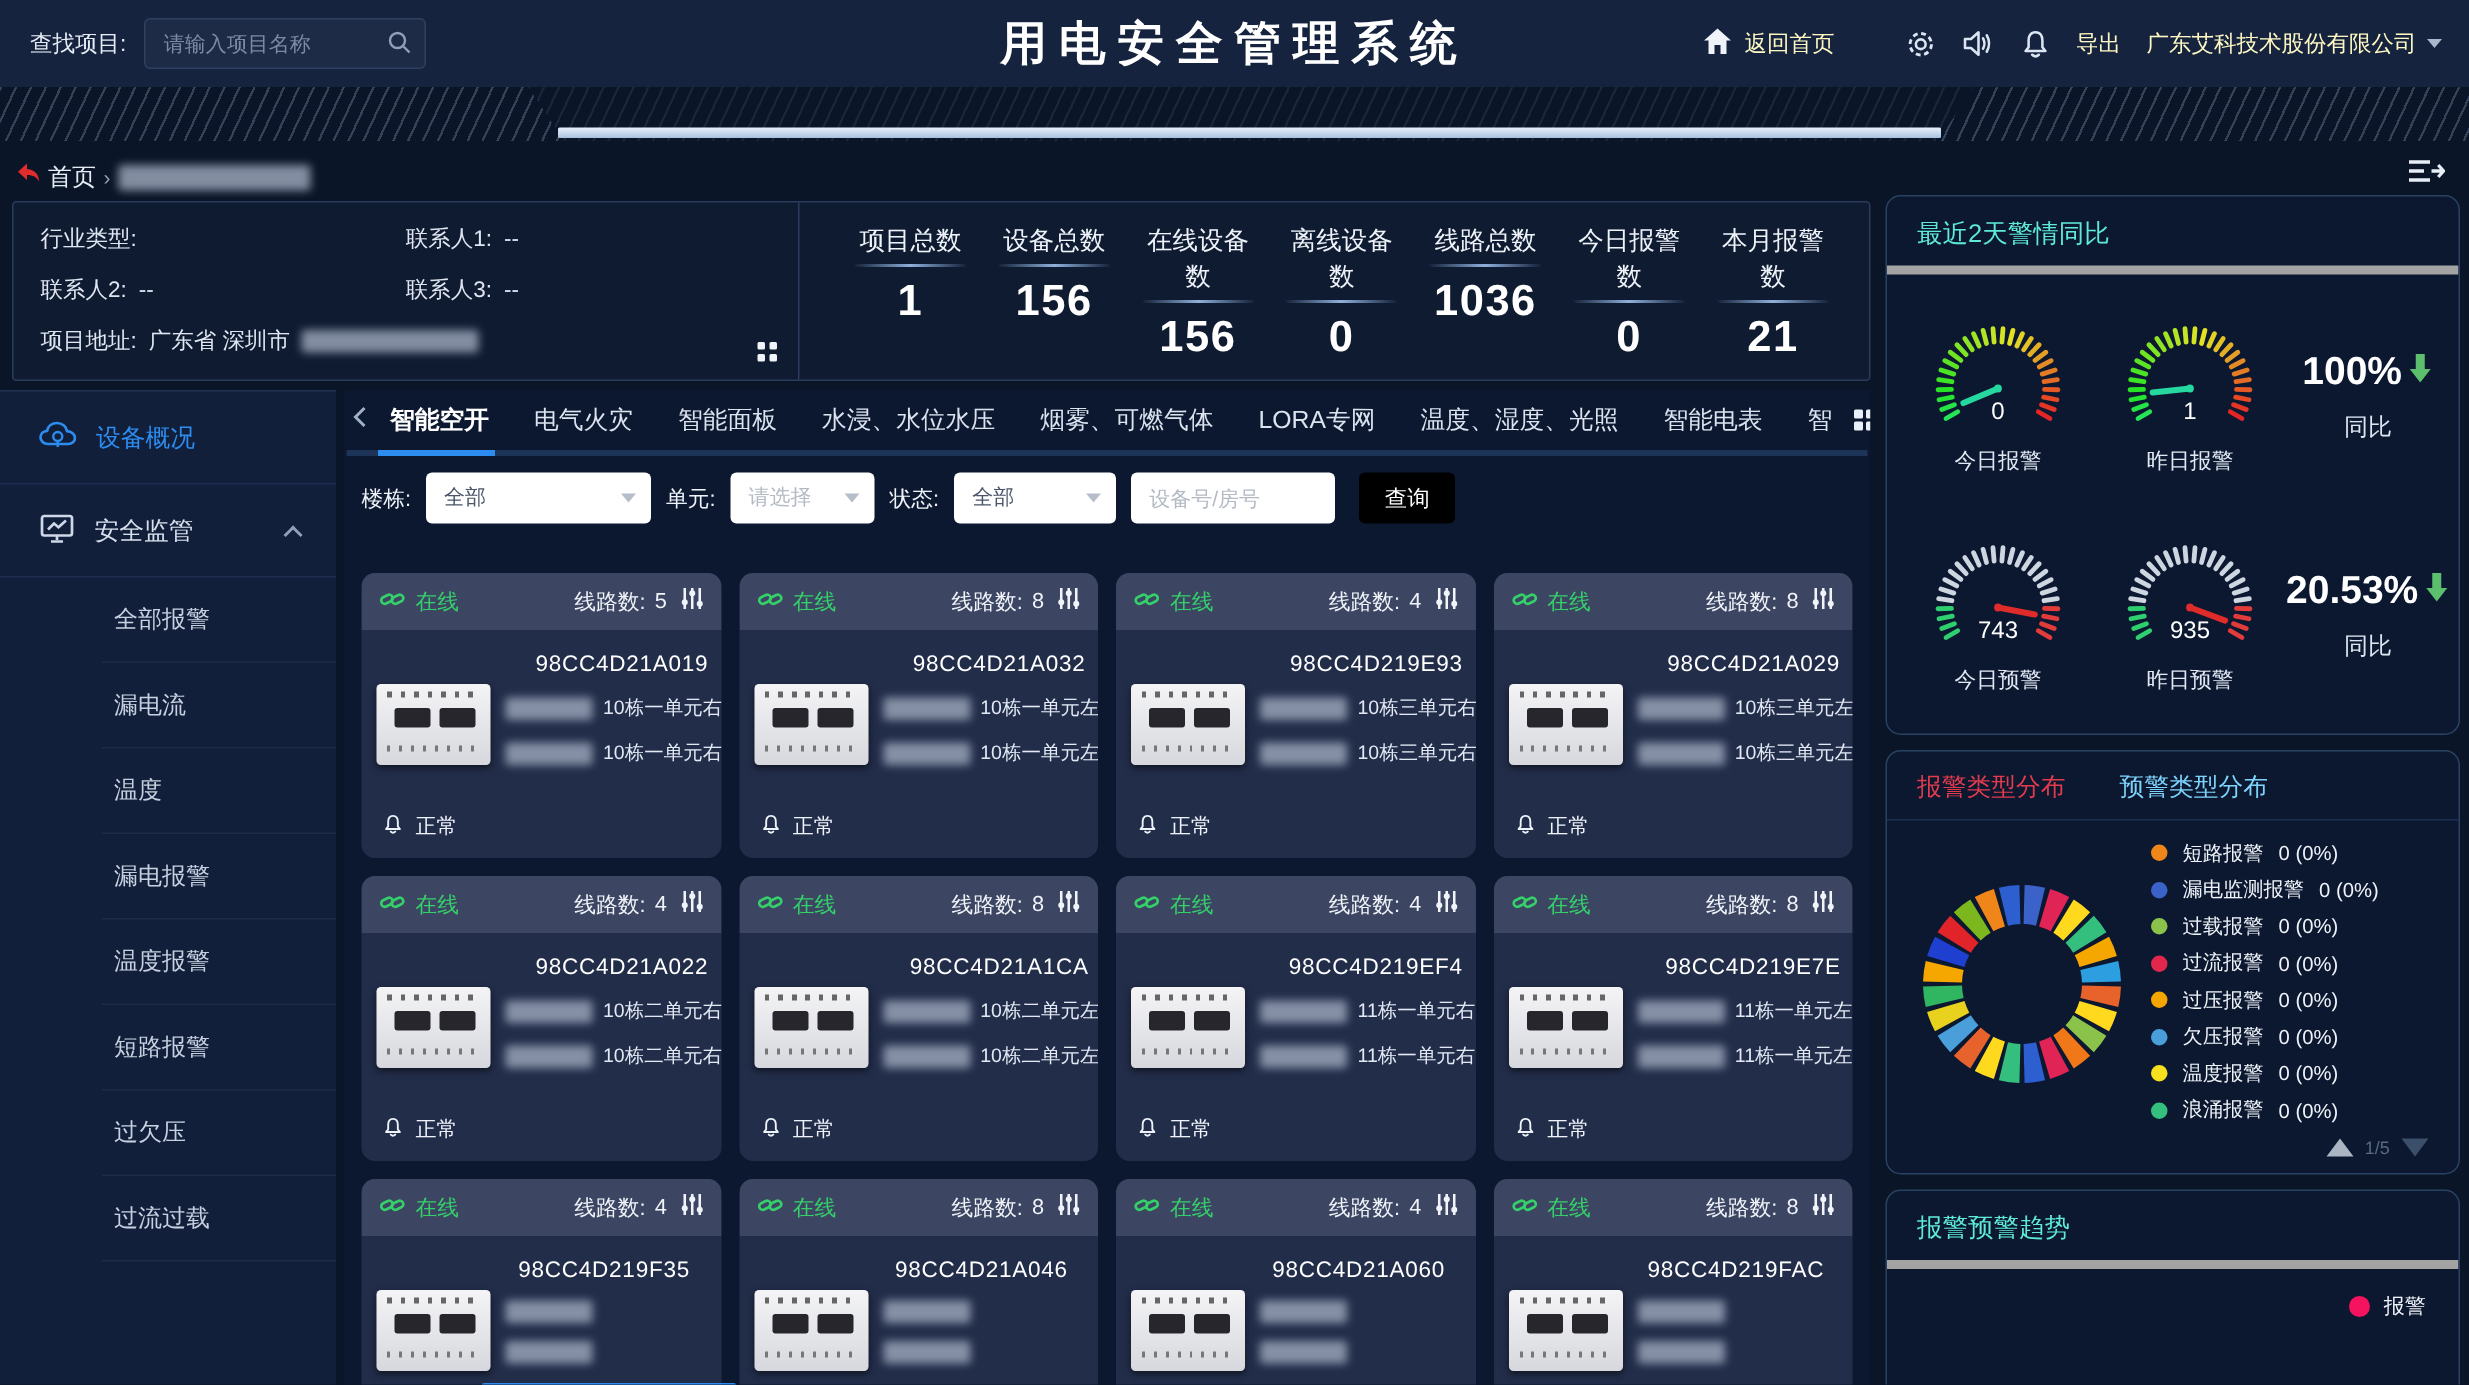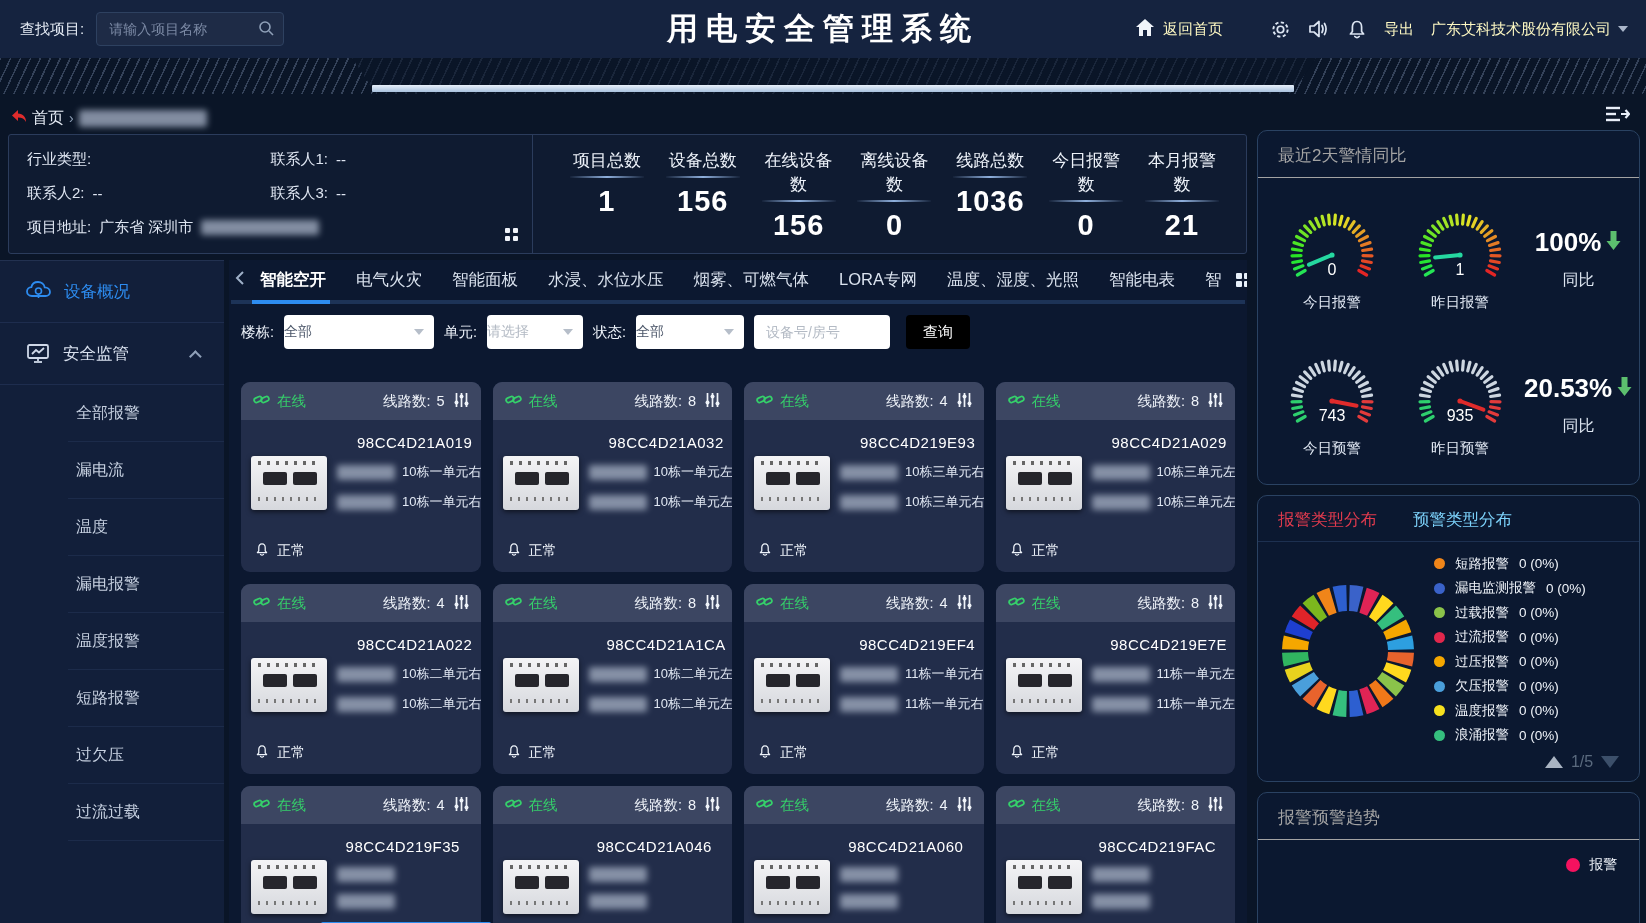--- a/index.html
+++ b/index.html
@@ -70,21 +70,21 @@
   .main { flex:1; margin-left:5px; background:#0c1830; position:relative; overflow:hidden; }
   .tabs-row { display:flex; align-items:center; height:40px; padding:0 10px 0 6px; gap:0; }
   .tab { padding:0 15px; font-size:16.5px; color:#dbe3ef; white-space:nowrap; cursor:pointer; }
   .tab.active { color:#fff; font-weight:bold; }
   .tab-grid-icon { width:14px; height:14px; display:grid; grid-template-columns:6px 6px; grid-template-rows:6px 6px; gap:2px; cursor:pointer; flex-shrink:0; }
   .tab-grid-icon i { background:#e8f0fa; border-radius:1px; }
   .tabs-track { height:4px; background:#1d3357; position:relative; margin:0 2px; }
   .tabs-track-active { position:absolute; left:21px; top:0; width:78px; height:4px; background:#2d8cf0; }
   .filter-row { display:flex; align-items:center; gap:10px; height:56px; padding-left:12px; font-size:14.5px; }
   .filter-label { color:#eef3fa; }
-  .select { background:#fff; color:#4a5568; border-radius:4px; height:34px; display:flex; align-items:center; padding:0 10px 0 0; font-size:14px; cursor:pointer; justify-content:space-between; }
+  .select { background:#fff; color:#4a5568; border-radius:4px; height:34px; display:flex; align-items:center; padding:0 10px 0 12px; font-size:14px; cursor:pointer; justify-content:space-between; }
   .select .sel-caret { width:0; height:0; border-left:5px solid transparent; border-right:5px solid transparent; border-top:6px solid #b6bec9; margin-left:10px; }
   .select.placeholder { color:#b3bac4; }
   .w-b { width:150px; } .w-u { width:96px; } .w-s { width:108px; }
   .dev-input { width:136px; height:34px; background:#fff; border:none; border-radius:4px; padding:0 12px; font-size:14px; color:#4a5568; outline:none; font-family:"Liberation Sans", sans-serif; }
   .dev-input::placeholder { color:#b3bac4; }
   .query-btn { width:64px; height:34px; background:#000000; color:#fff; border:none; border-radius:4px; font-size:15px; cursor:pointer; margin-left:6px; font-family:"Liberation Sans", sans-serif; }
   .cards { display:grid; grid-template-columns:repeat(4, 1fr); gap:12px; padding:22px 12px 0 12px; grid-auto-rows:190px; }
   .card { background:#222d4a; border-radius:9px; overflow:hidden; display:flex; flex-direction:column; }
   .card-head { height:38px; background:#3c4662; display:flex; align-items:center; padding:0 12px; flex-shrink:0; }
   .online { display:flex; align-items:center; gap:7px; color:#35d06a; font-size:14.5px; }
@@ -98,37 +98,37 @@
   .card-info { flex:1; margin-left:10px; }
   .dev-id { text-align:center; font-size:15px; color:#fff; margin-top:4px; letter-spacing:0.5px; }
   .loc-row { display:flex; align-items:center; gap:7px; margin-top:12px; }
   .loc-row .blur { width:58px; height:15px; flex-shrink:0; }
   .loc-text { font-size:13px; color:#e2e9f4; white-space:nowrap; }
   .card-foot { display:flex; align-items:center; gap:8px; padding:0 14px 12px; font-size:14px; color:#eef3fa; flex-shrink:0; }
   .hscroll { position:absolute; bottom:0; left:92px; width:170px; height:5px; background:#2d8cf0; border-radius:2px; }
   
   .collapse-row { height:28px; display:flex; justify-content:flex-end; align-items:center; padding-right:10px; }
   .panel { background:#0b1830; border:1px solid #2a4262; border-radius:10px; margin-bottom:10px; overflow:hidden; }
-  .panel-title { padding:13px 20px 10px; font-size:17px; color:#a3a3a3; border-bottom:1px solid #a3a3a3; }
+  .panel-title { padding:13px 20px 10px; font-size:17px; color:#5eead4; border-bottom:6px solid #a3a3a3; }
   .gauge-rows { padding:8px 6px 6px 10px; }
   .gauge-row { display:flex; align-items:center; height:146px; }
   .gauge-block { width:128px; text-align:center; }
   .gauge-label { font-size:14.5px; color:#e2e9f4; margin-top:-4px; }
   .pct-block { flex:1; text-align:center; }
   .pct-line { display:flex; align-items:center; justify-content:center; gap:4px; }
   .pct-value { font-size:26px; font-weight:bold; color:#fff; }
   .pct-label { font-size:16px; color:#dde5f0; margin-top:12px; }
   .dist-tabs { display:flex; gap:36px; padding:13px 20px 10px; font-size:16.5px; border-bottom:1px solid #1d3050; }
   .dist-tab { cursor:pointer; color:#7dd3fc; }
   .dist-tab.alarm { color:#e23b4e; }
   .dist-content { display:flex; align-items:center; padding:6px 6px 0 4px; }
   .legend { flex:1; padding-right:4px; }
   .leg-row { display:flex; align-items:center; gap:10px; margin:6.5px 0; font-size:13.5px; color:#f0f4fa; white-space:nowrap; }
   .leg-dot { width:11px; height:11px; border-radius:50%; flex-shrink:0; }
-  .pager { display:flex; justify-content:flex-end; align-items:center; gap:8px; padding:2px 20px 10px; font-size:16px; color:#5a6a7e; }
+  .pager { display:flex; justify-content:flex-end; align-items:center; gap:8px; padding:2px 20px 10px; font-size:12px; color:#5a6a7e; }
   .tri-up { width:0; height:0; border-left:9px solid transparent; border-right:9px solid transparent; border-bottom:12px solid #aab4c2; cursor:pointer; }
   .tri-down { width:0; height:0; border-left:9px solid transparent; border-right:9px solid transparent; border-top:12px solid #3c4f6a; cursor:pointer; }
   .trend-body { height:120px; position:relative; }
   .trend-legend { position:absolute; top:16px; right:22px; display:flex; align-items:center; gap:9px; font-size:14px; color:#f0f4fa; }
   .trend-dot { width:14px; height:14px; border-radius:50%; }
 </style>
 </head>
 <body>
 
 <div class="topbar">

